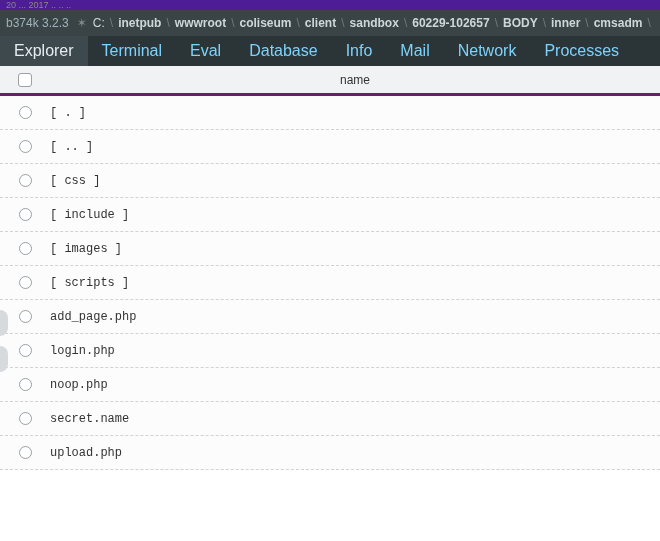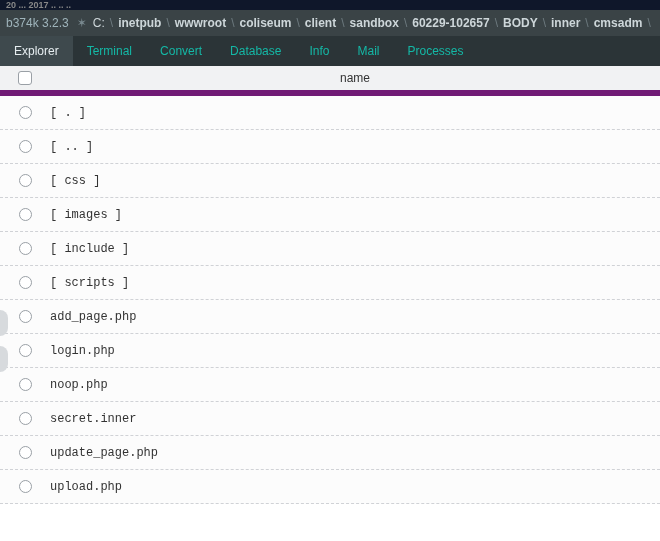--- a/index.html
+++ b/index.html
@@ -5,28 +5,27 @@
 * { margin: 0; padding: 0; box-sizing: border-box; }
 body {
   font-family: "Segoe UI", Arial, sans-serif;
   font-size: 12px;
   background: #ffffff;
   width: 660px;
   height: 541px;
   overflow: hidden;
 }
 .topbar {
-  background: #0f172a;
+  background: #4c1d95;
   color: #888;
   height: 10px;
   font-size: 9px;
   padding: 0 6px;
   overflow: hidden;
   white-space: nowrap;
-  font-weight: bold;
 }
 .breadcrumb-bar {
   background: #3a4346;
   color: #c8d0d3;
   height: 26px;
   display: flex;
   align-items: center;
   padding: 0 6px;
   font-size: 12px;
   white-space: nowrap;
@@ -50,36 +49,36 @@
 }
 .crumb {
   color: #cdd6d9;
   font-weight: bold;
 }
 .tabs-bar {
   background: #2b3437;
   height: 30px;
   display: flex;
   align-items: stretch;
-  font-size: 12px;
+  font-size: 16px;
 }
 .tab {
-  color: #14b8a6;
+  color: #7dd3fc;
   padding: 0 14px;
   display: flex;
   align-items: center;
   cursor: pointer;
 }
 .tab.active {
   background: #3e494d;
   color: #e6edf0;
 }
 .header-row {
   background: #f1f2f3;
-  border-bottom: 6px solid #701a75;
+  border-bottom: 3px solid #701a75;
   height: 30px;
   display: flex;
   align-items: center;
 }
 .checkbox-cell {
   width: 50px;
   display: flex;
   justify-content: center;
   align-items: center;
 }
@@ -140,24 +139,25 @@
 <div class="breadcrumb-bar">
   <span class="version">b374k 3.2.3</span>
   <span class="bug-icon">✶</span>
   <span class="crumb-root">C:</span>
   <span id="crumbs-container"><span class="crumb-sep">\</span><span class="crumb">inetpub</span><span class="crumb-sep">\</span><span class="crumb">wwwroot</span><span class="crumb-sep">\</span><span class="crumb">coliseum</span><span class="crumb-sep">\</span><span class="crumb">client</span><span class="crumb-sep">\</span><span class="crumb">sandbox</span><span class="crumb-sep">\</span><span class="crumb">60229-102657</span><span class="crumb-sep">\</span><span class="crumb">BODY</span><span class="crumb-sep">\</span><span class="crumb">inner</span><span class="crumb-sep">\</span><span class="crumb">cmsadm</span><span class="crumb-sep">\</span></span>
 </div>
 
 <div class="tabs-bar" id="tabs-bar">
     <div class="tab active">Explorer</div>
     <div class="tab">Terminal</div>
-    <div class="tab">Convert</div>
+    <div class="tab">Eval</div>
     <div class="tab">Database</div>
     <div class="tab">Info</div>
     <div class="tab">Mail</div>
+    <div class="tab">Network</div>
     <div class="tab">Processes</div>
   </div>
 
 <div class="header-row">
   <div class="checkbox-cell">
     <div class="rect-look"></div>
   </div>
   <div class="name-header">name</div>
 </div>
 
@@ -177,32 +177,32 @@
     <div class="file-row">
       <div class="checkbox-cell">
         <div class="radio-look"></div>
       </div>
       <div class="file-name">[ css ]</div>
     </div>
     <div class="file-row">
       <div class="checkbox-cell">
         <div class="radio-look"></div>
       </div>
+      <div class="file-name">[ include ]</div>
+    </div>
+    <div class="file-row">
+      <div class="checkbox-cell">
+        <div class="radio-look"></div>
+      </div>
       <div class="file-name">[ images ]</div>
     </div>
     <div class="file-row">
       <div class="checkbox-cell">
         <div class="radio-look"></div>
       </div>
-      <div class="file-name">[ include ]</div>
-    </div>
-    <div class="file-row">
-      <div class="checkbox-cell">
-        <div class="radio-look"></div>
-      </div>
       <div class="file-name">[ scripts ]</div>
     </div>
     <div class="file-row">
       <div class="checkbox-cell">
         <div class="radio-look"></div>
       </div>
       <div class="file-name">add_page.php</div>
     </div>
     <div class="file-row">
       <div class="checkbox-cell">
@@ -213,27 +213,21 @@
     <div class="file-row">
       <div class="checkbox-cell">
         <div class="radio-look"></div>
       </div>
       <div class="file-name">noop.php</div>
     </div>
     <div class="file-row">
       <div class="checkbox-cell">
         <div class="radio-look"></div>
       </div>
-      <div class="file-name">secret.inner</div>
-    </div>
-    <div class="file-row">
-      <div class="checkbox-cell">
-        <div class="radio-look"></div>
-      </div>
-      <div class="file-name">update_page.php</div>
+      <div class="file-name">secret.name</div>
     </div>
     <div class="file-row">
       <div class="checkbox-cell">
         <div class="radio-look"></div>
       </div>
       <div class="file-name">upload.php</div>
     </div>
   </div>
 
 <div class="side-knob knob1"></div>

